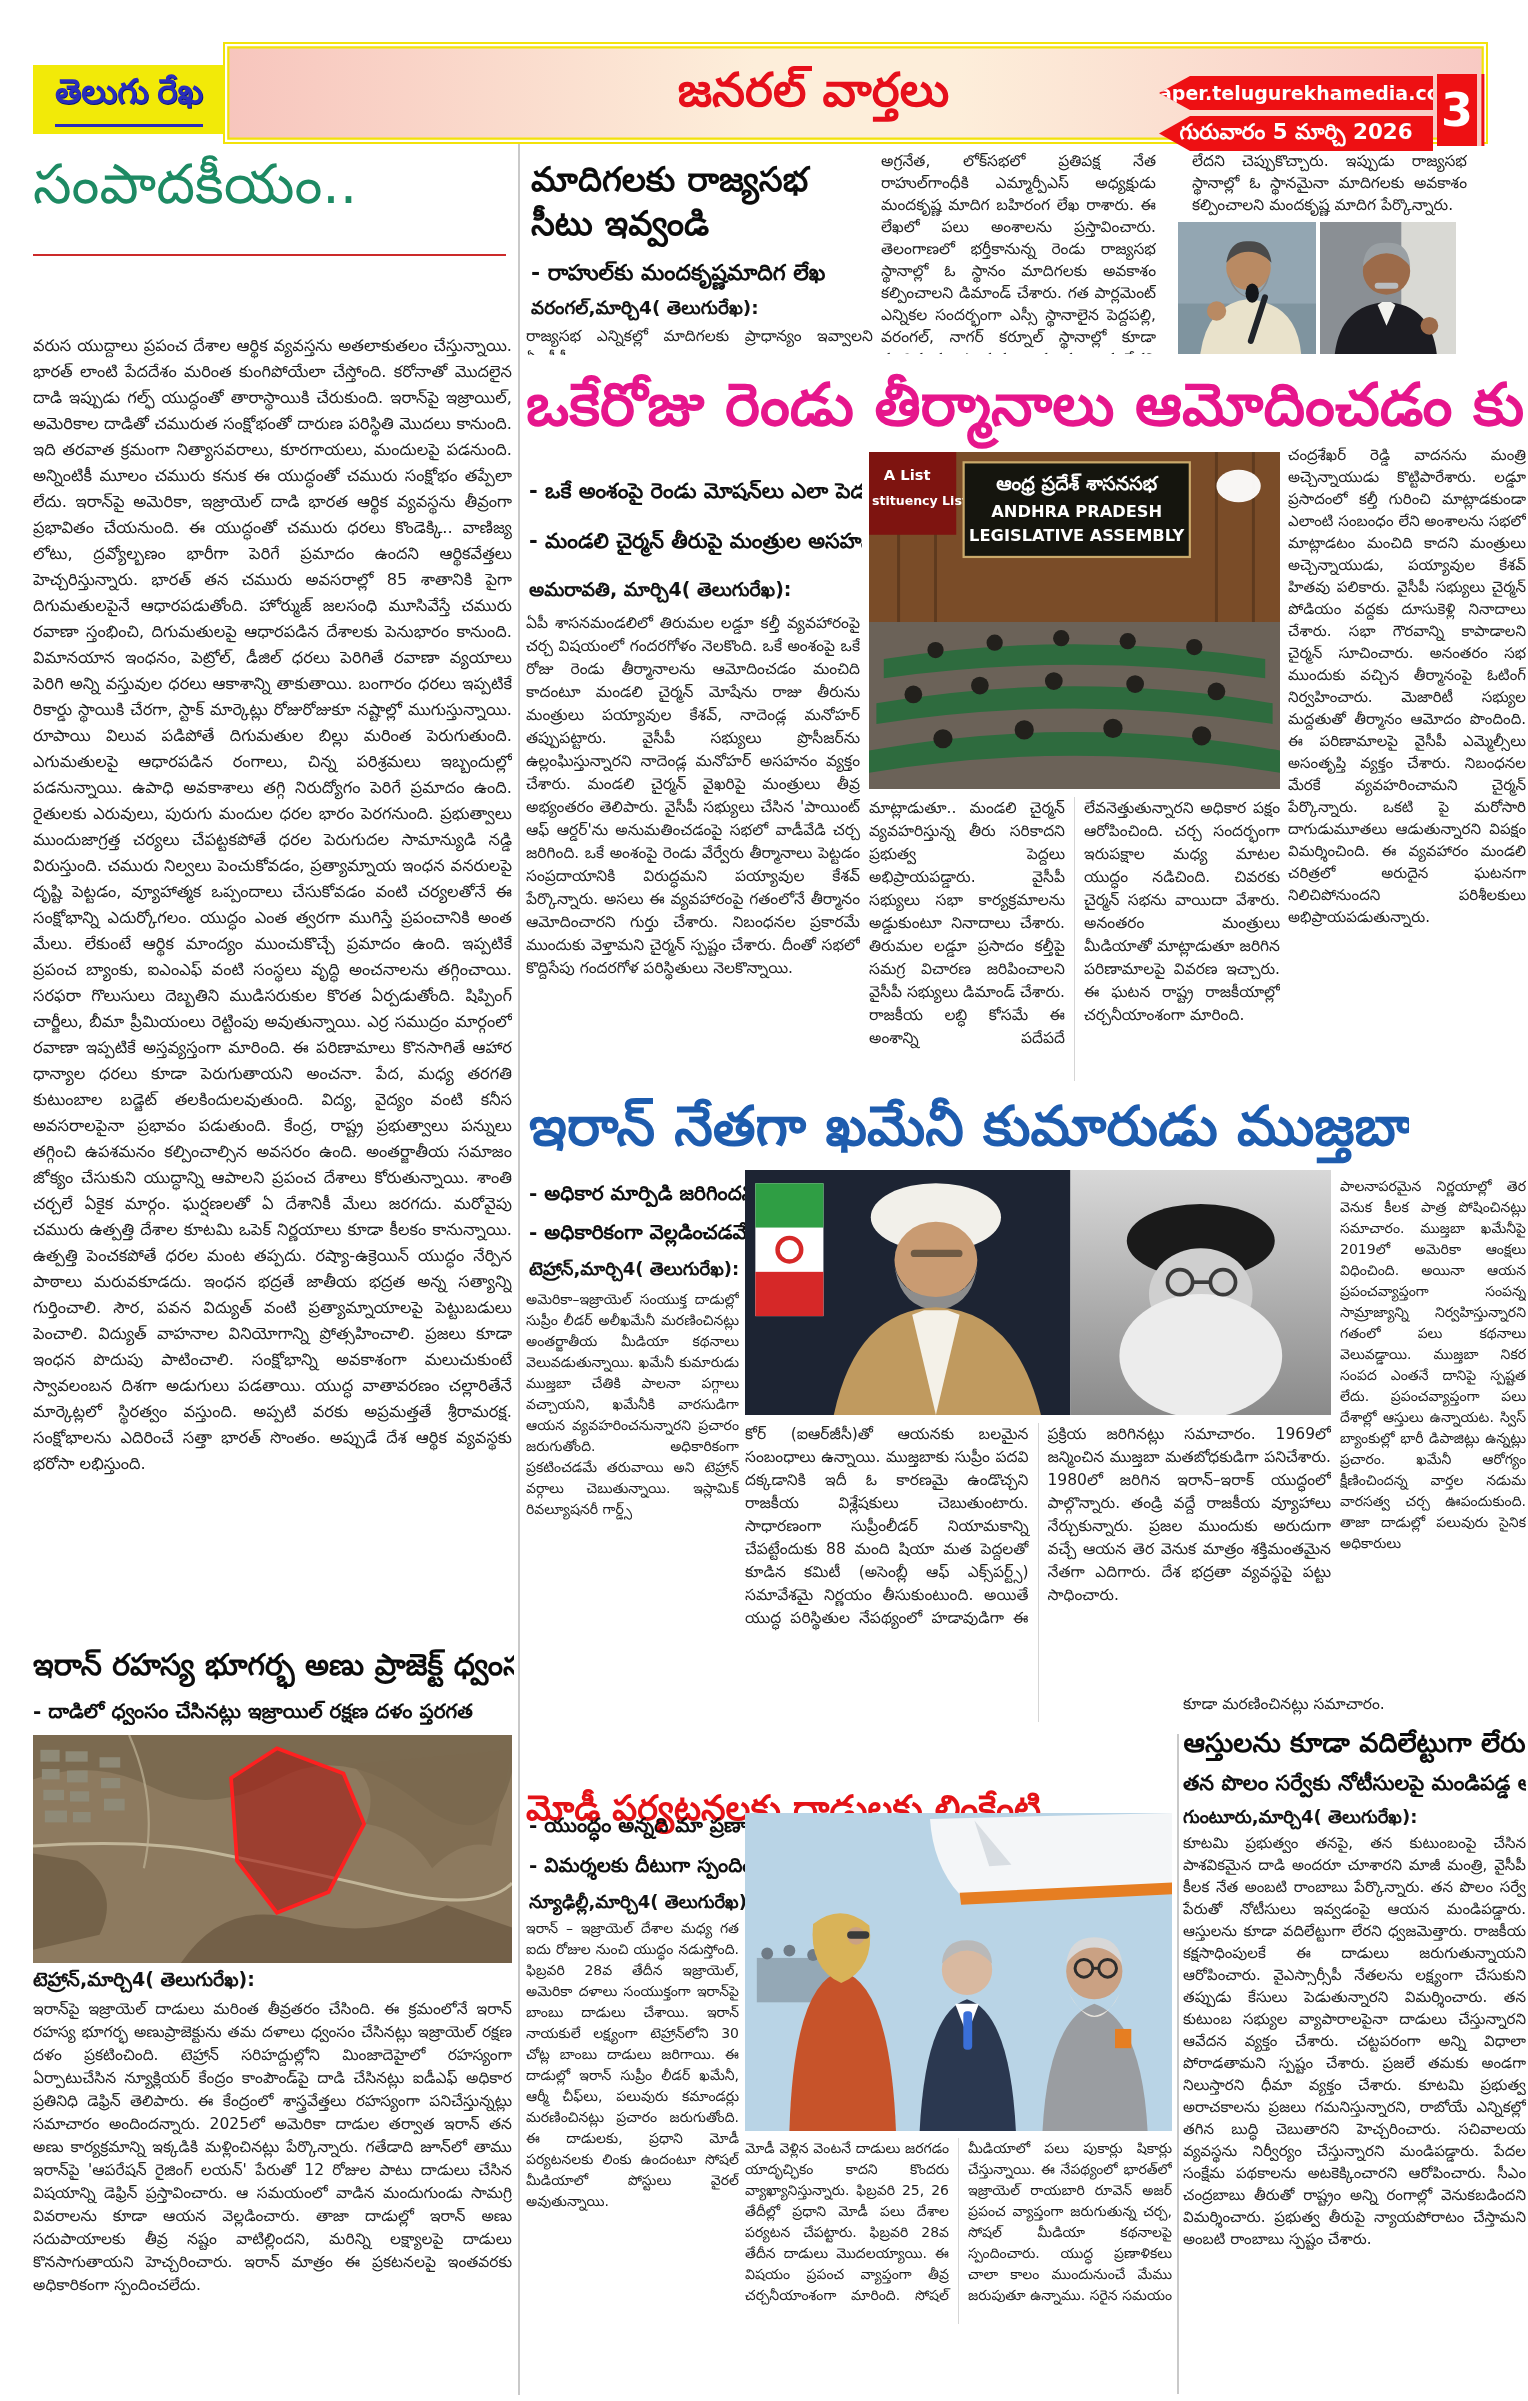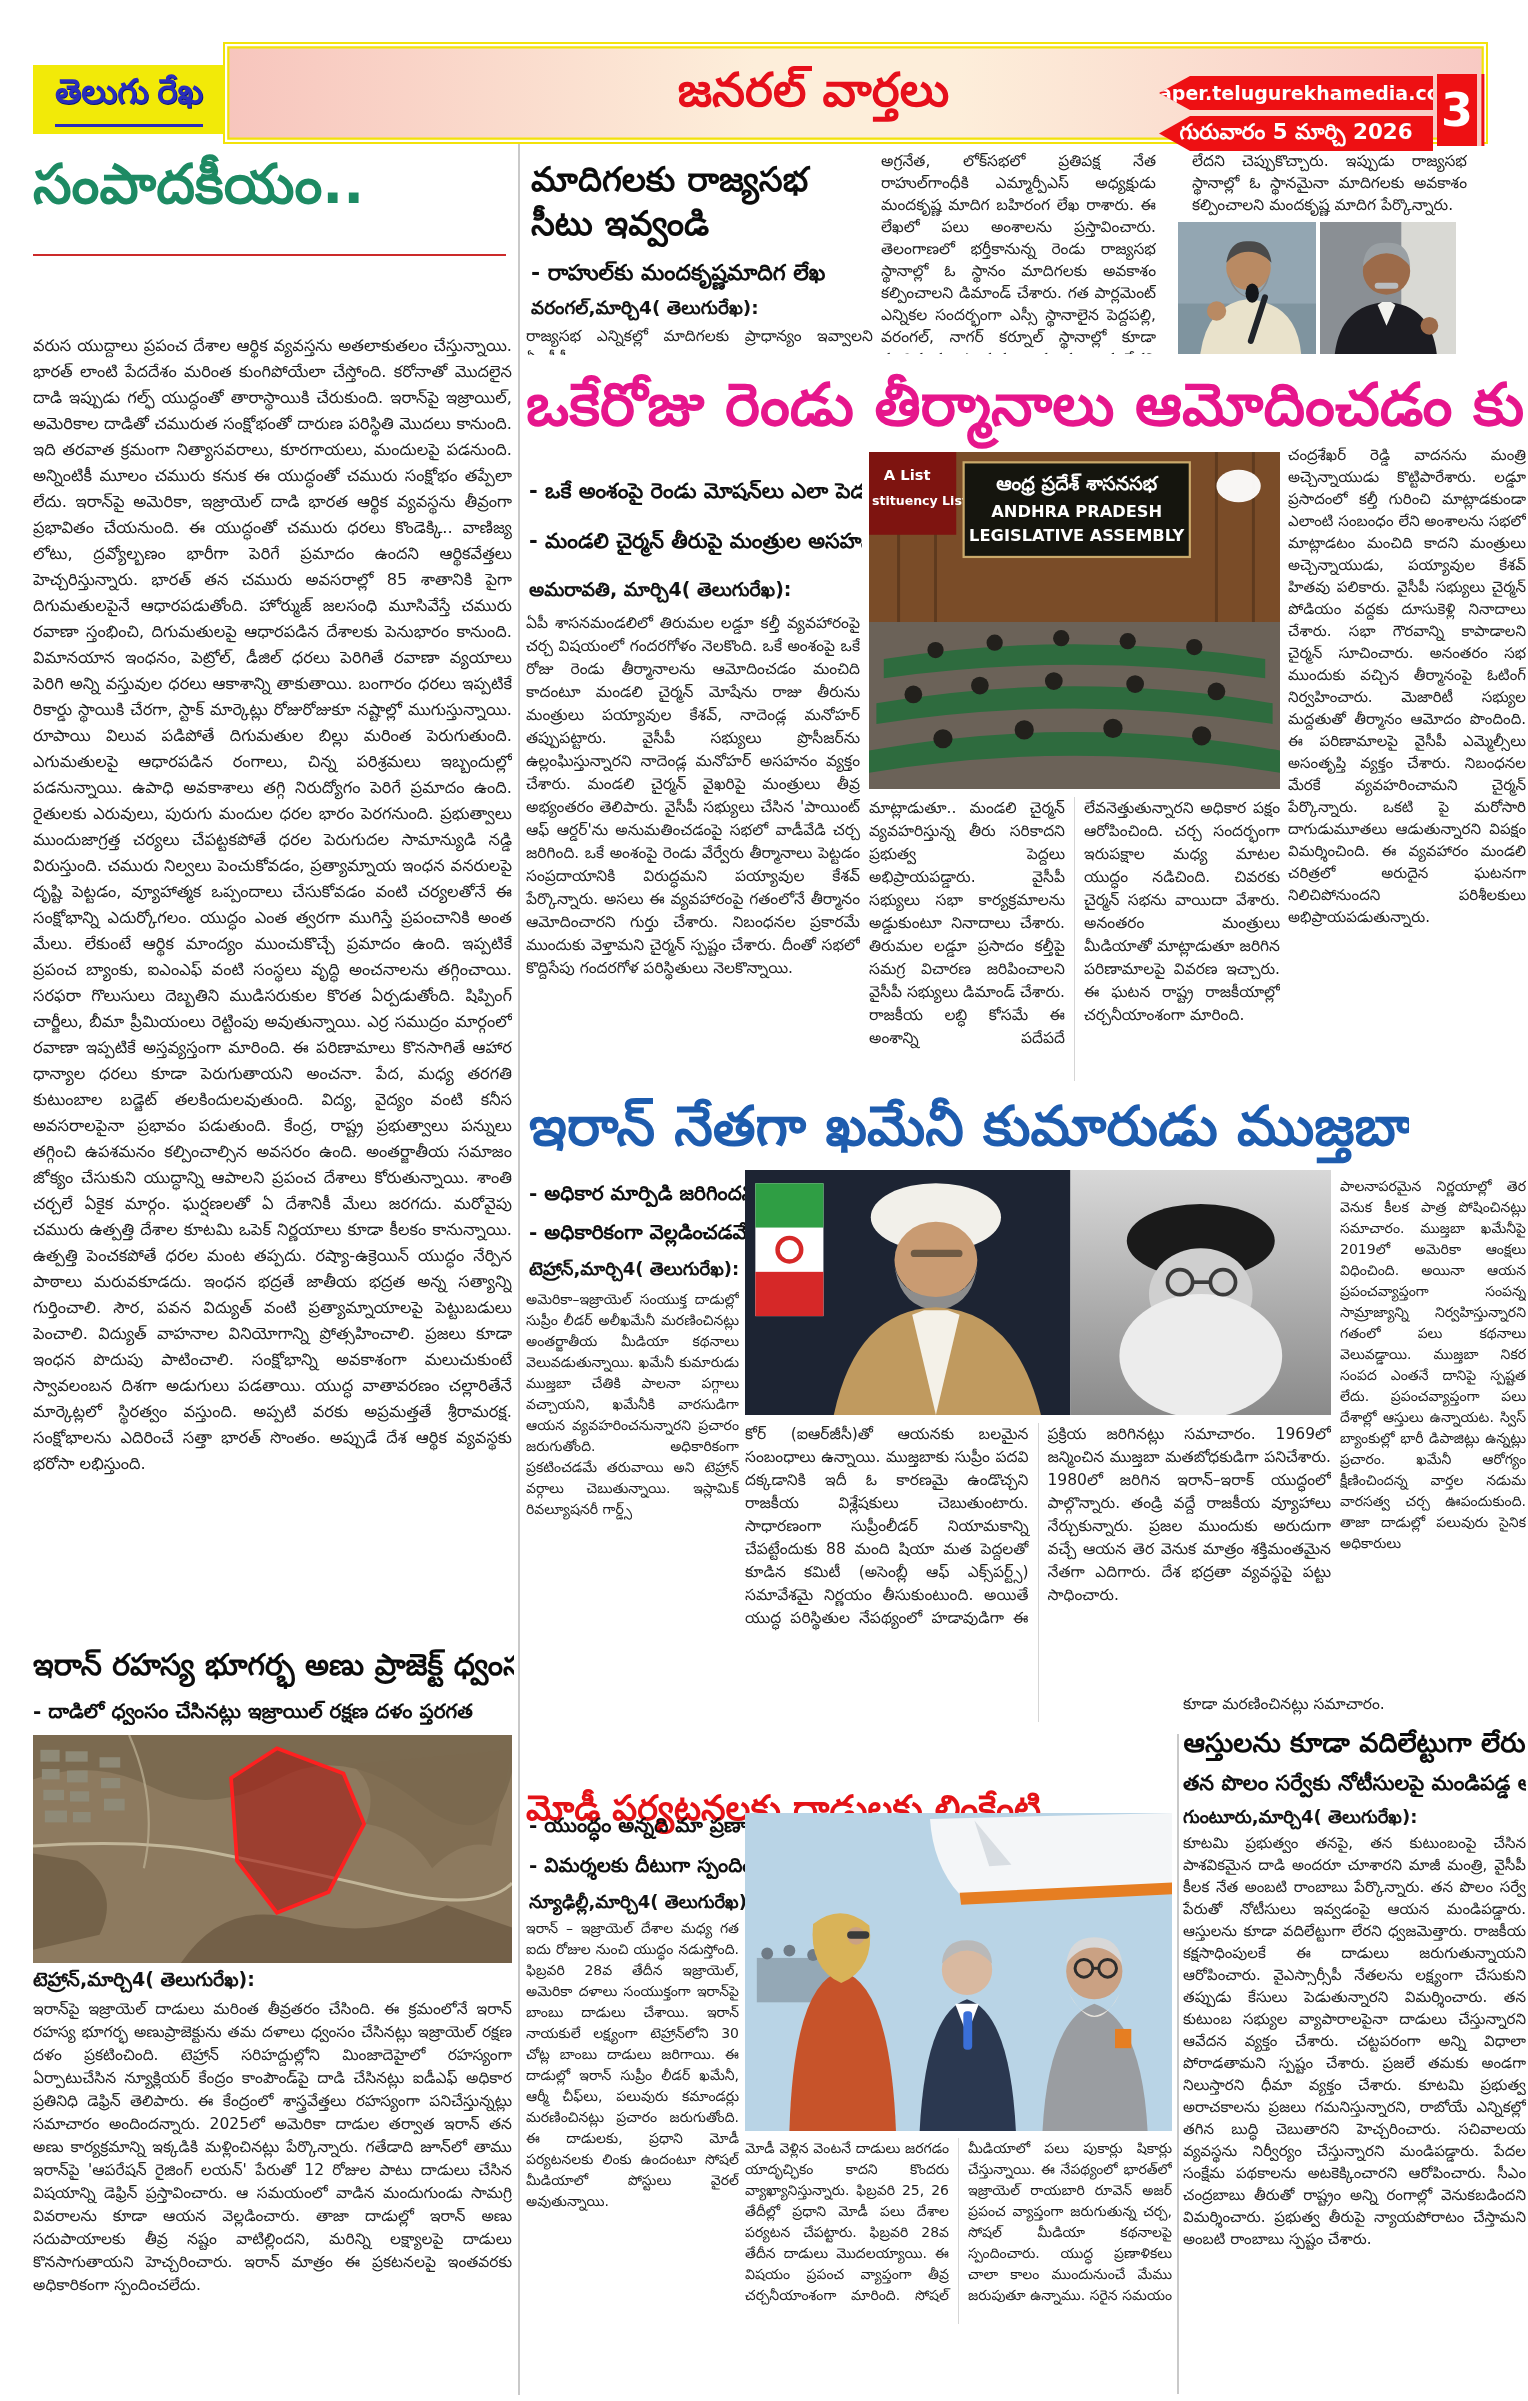--- a/index.html
+++ b/index.html
@@ -22,21 +22,21 @@
   .section-title{color:#e60f1b;font-weight:bold;}
   .ribbon{background:#ee1013;color:#fff;font-weight:bold;display:flex;align-items:center;
           justify-content:center;clip-path:polygon(0 50%,31px 0,100% 0,100% 100%,31px 100%);}
   .pageno{background:#ee1013;color:#fff;display:flex;align-items:center;justify-content:center;
           font-weight:bold;box-shadow:4.4px 0 0 #f8c9c3,7.4px 0 0 #ee1013;}
   
   .hl-black{color:#0d0d0d;font-weight:bold;}
   .hl-pink{color:#e6168c;font-weight:bold;}
   .hl-blue{color:#1e5cae;font-weight:bold;}
   .hl-red{color:#e41317;font-weight:bold;}
-  .hl-green{color:#1d8a63;font-weight:bold;}
+  .hl-green{color:#1d8a63;font-weight:normal;}
   .redline{background:#cc2a2a;height:2.2px;}
   svg{display:block;}
 </style>
 </head>
 <body>
 
 <div class="page">
 
   <div class="abs band" style="left:223px;top:42px;width:1261px;height:98px;"></div>
   <div class="abs logo-box" style="left:33px;top:65px;width:192px;height:69px;">

